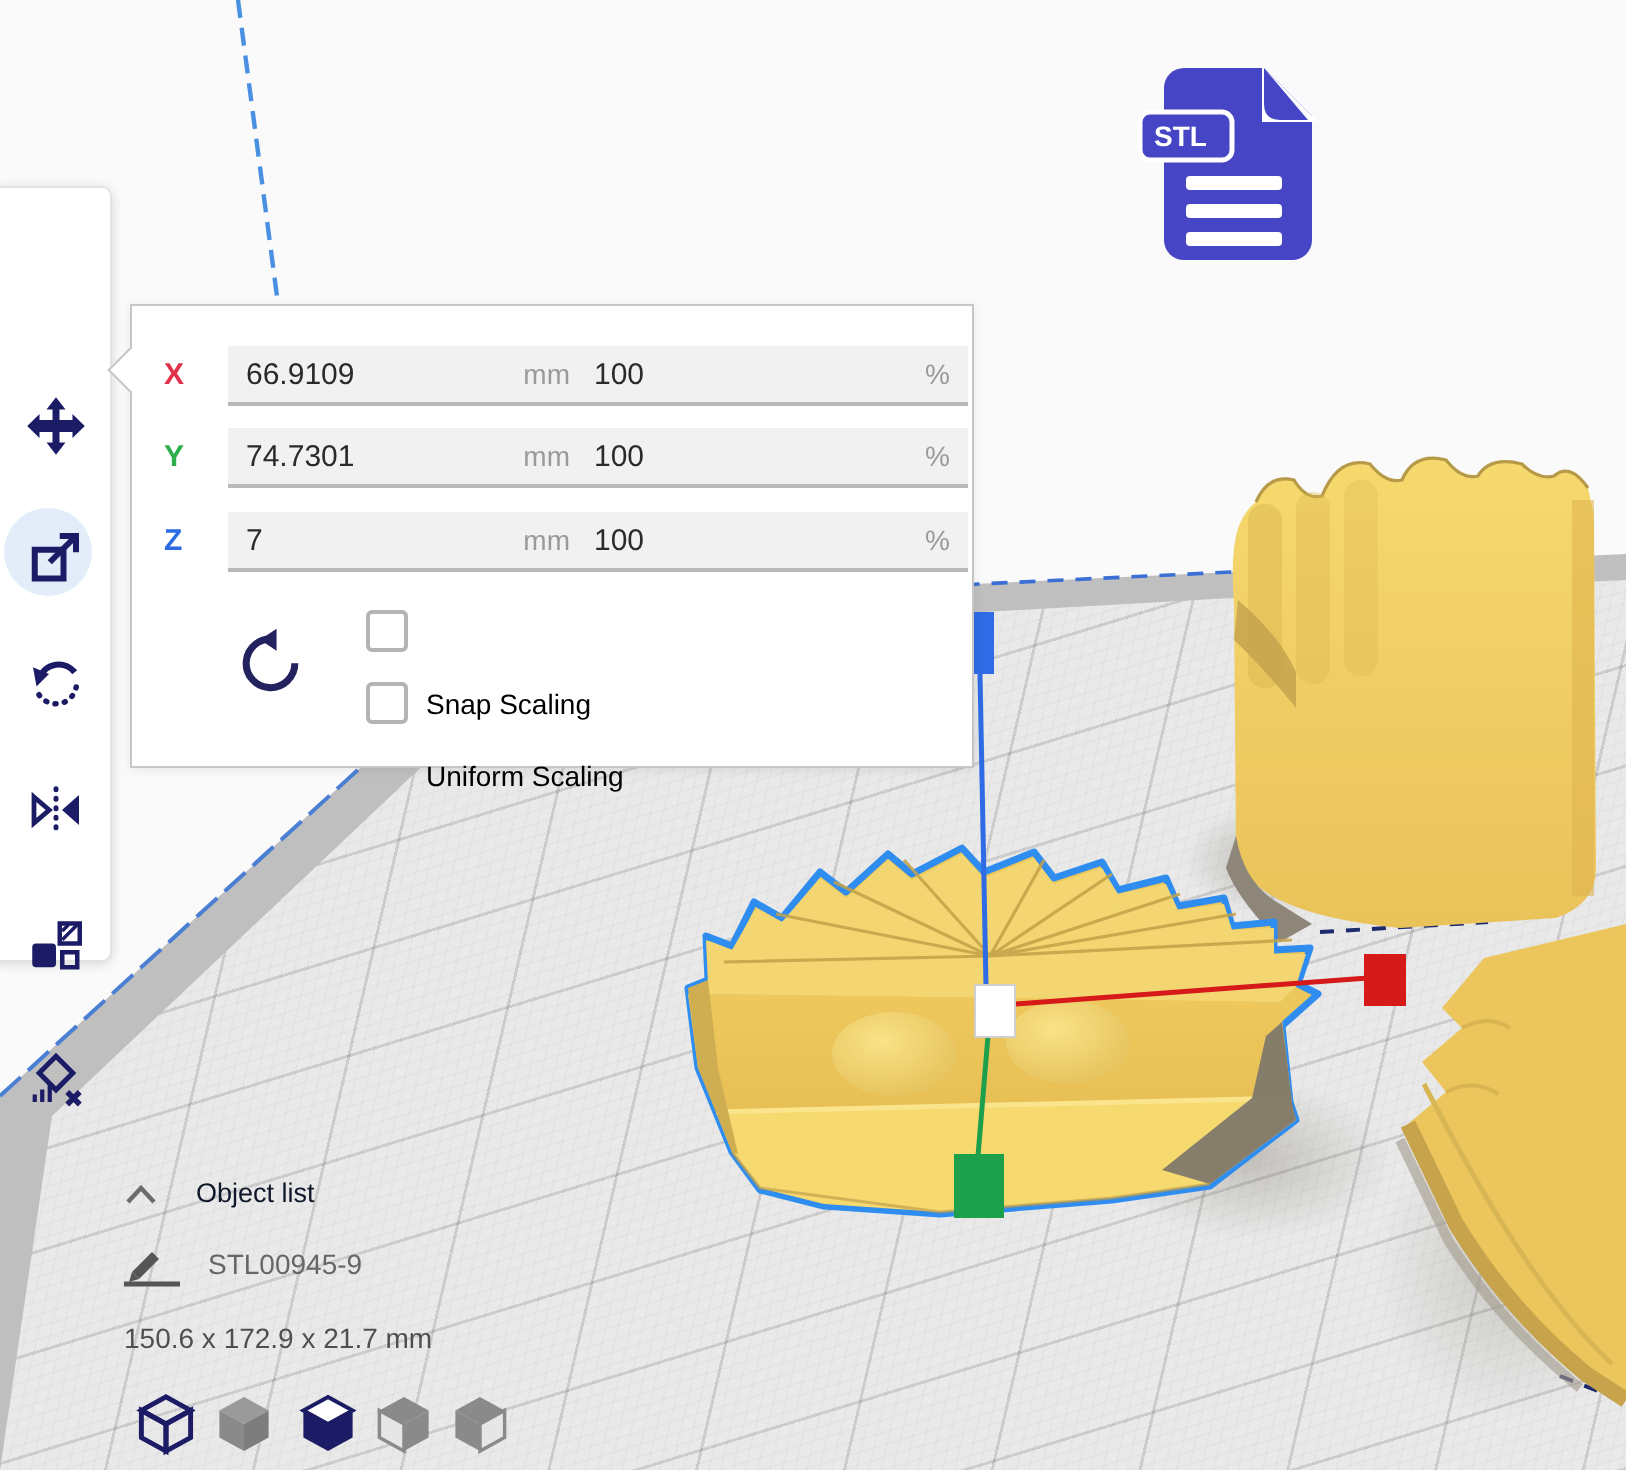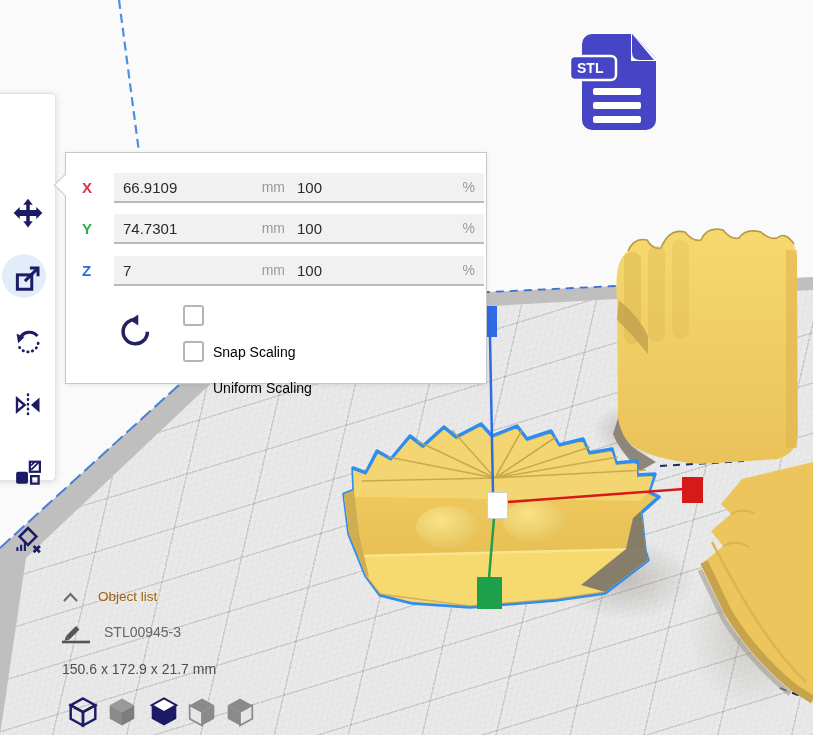--- a/index.html
+++ b/index.html
@@ -71,21 +71,21 @@
   .reset-btn { position:absolute; left:52px; top:160px; width:34px; height:36px; cursor:pointer; }
   .chk-row { position:absolute; left:117px; height:22px; }
   .chk-row.c0 { top:152px; } .chk-row.c1 { top:188px; }
   .checkbox {
     position:absolute; left:0; top:0; width:21px; height:21px;
     background:#fff; border:2px solid #b4b4b4; border-radius:3px; cursor:pointer;
   }
   .chk-label { position:absolute; left:30px; top:3px; font-size:14px; color:#000000; white-space:nowrap;margin-top:36px; }
   
   .objlist-header { position:absolute; left:62px; top:588px; height:20px; cursor:pointer; }
-  .objlist-title { position:absolute; left:36px; top:1px; font-size:13.5px; color:#a16207; white-space:nowrap; }
+  .objlist-title { position:absolute; left:36px; top:1px; font-size:13.5px; color:#0f172a; white-space:nowrap; }
   .objlist-item { position:absolute; left:58px; top:620px; height:24px; cursor:pointer; }
   .objlist-item-name { position:absolute; left:46px; top:4px; font-size:14px; color:#666; white-space:nowrap; }
   .obj-dims { position:absolute; left:62px; top:661px; font-size:14px; color:#4f4f4f; white-space:nowrap; }
   
   .viewcubes { position:absolute; left:68px; top:696px; height:34px; }
   .cube-btn { position:absolute; top:0; width:30px; height:32px; cursor:pointer; }
 </style>
 </head>
 <body>
 
@@ -309,21 +309,21 @@
   </svg>
   <span class="objlist-title" data-interactable="false">Object list</span>
 </div>
 
 <div class="objlist-item" data-interactable="true">
   <svg width="34" height="26" style="position:absolute;left:0;top:0;" data-interactable="false">
     <path d="M8 16 L18 6 L21.5 9.5 L11.5 19.5 Z" fill="#555"></path>
     <path d="M8 16 L11.5 19.5 L6.5 21 Z" fill="#555"></path>
     <line x1="4" y1="22" x2="32" y2="22" stroke="#555" stroke-width="2.6"></line>
   </svg>
-  <span class="objlist-item-name" data-interactable="false">STL00945-3</span>
+  <span class="objlist-item-name" data-interactable="false">STL00945-9</span>
 </div>
 
 <span class="obj-dims" data-interactable="false">150.6 x 172.9 x 21.7 mm</span>
 
 <div class="viewcubes" data-interactable="false">
   <div class="cube-btn" style="left:0px;" data-interactable="true">
     <svg width="30" height="32" viewBox="0 0 24 26" data-interactable="false">
       <polygon points="12,2 22,7.5 12,13 2,7.5" fill="none" stroke="#1c1c66" stroke-width="2"></polygon>
       <polygon points="2,7.5 12,13 12,24 2,18.5" fill="none" stroke="#1c1c66" stroke-width="2"></polygon>
       <polygon points="12,13 22,7.5 22,18.5 12,24" fill="none" stroke="#1c1c66" stroke-width="2"></polygon>

